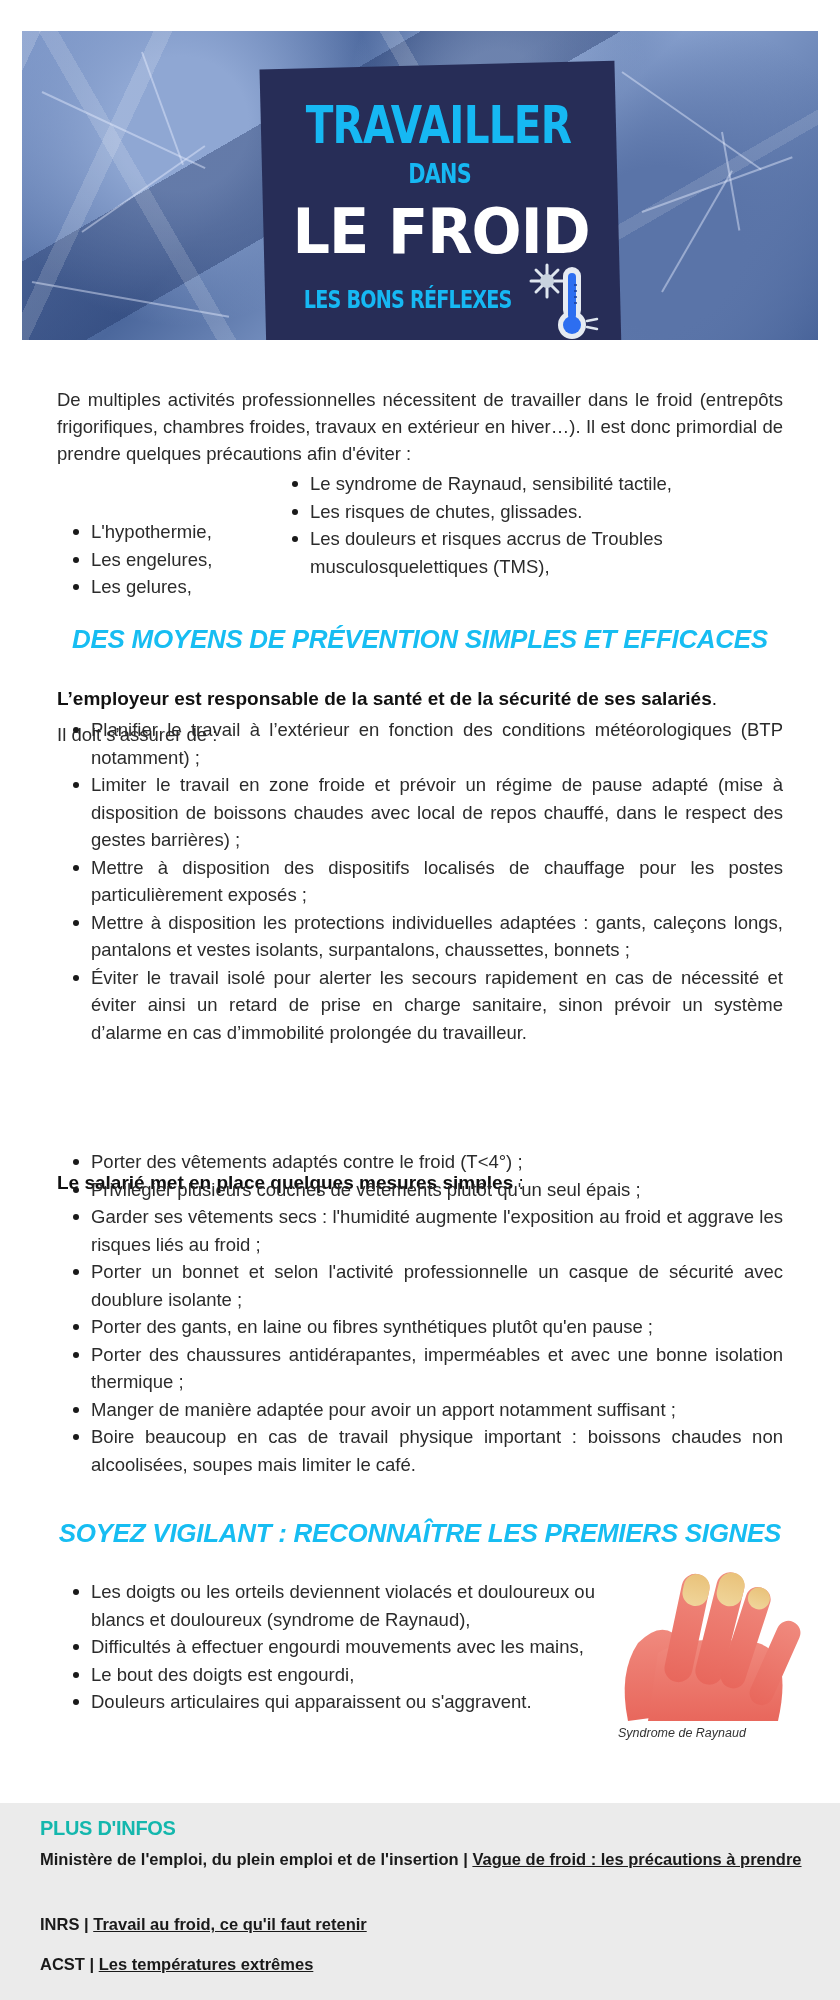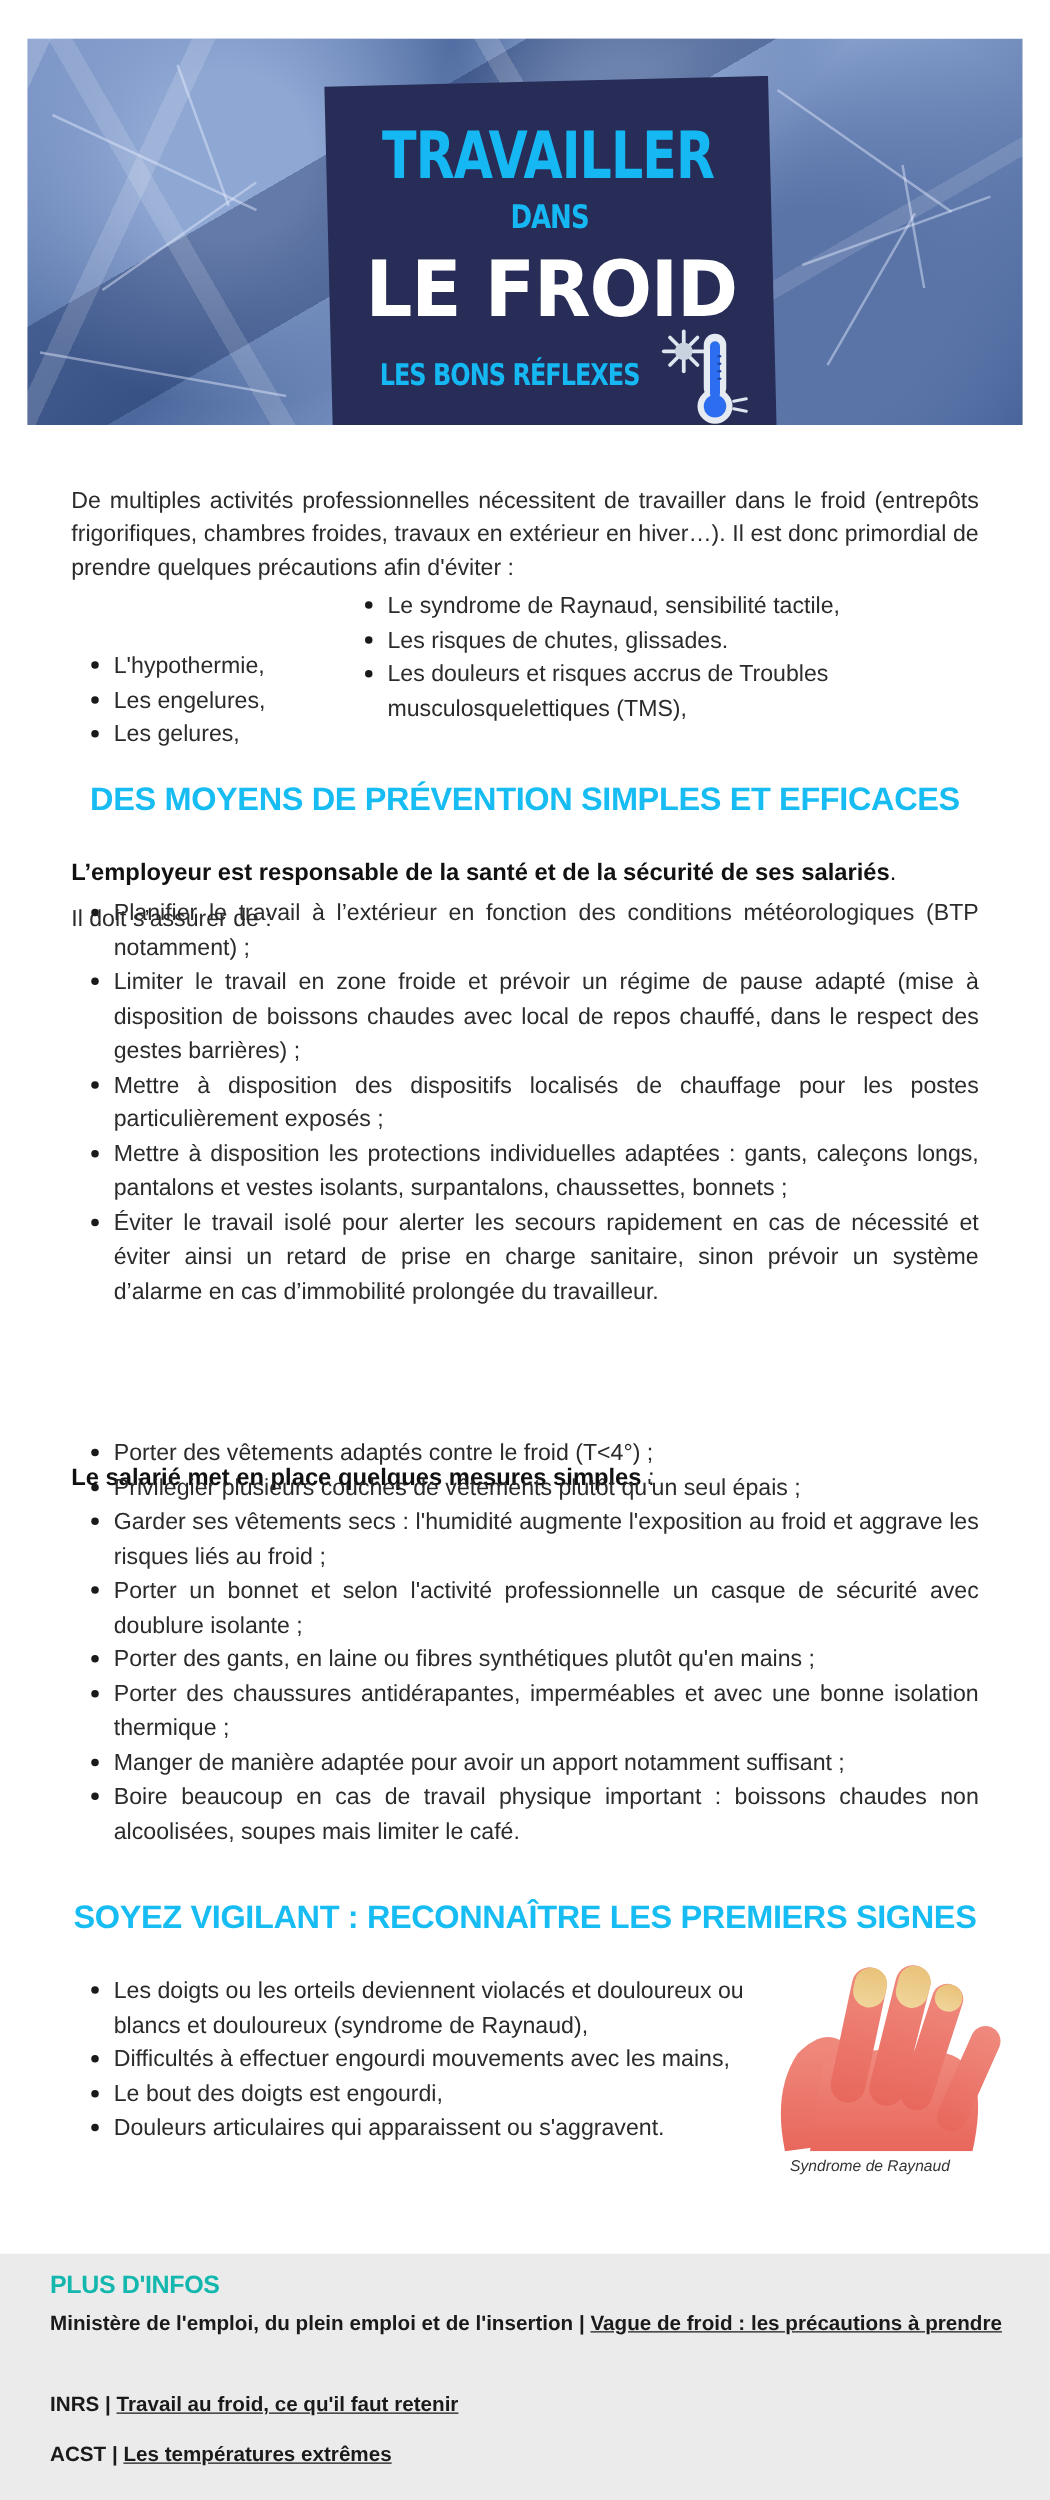--- a/index.html
+++ b/index.html
@@ -85,20 +85,21 @@
     background: #1a1a1a;
   }
   .h-section {
     position: absolute;
     left: 0; width: 840px;
     text-align: center;
     color: #17bdf2;
     font-weight: bold;
     font-size: 26px;
     letter-spacing: -0.3px;
+    font-style: italic;
   }
   .bold-line {
     font-weight: bold;
     font-size: 19px;
     color: #111;
   }
   .bold-line .tail { font-weight: normal; }
 
   
   #intro { top: 386px; }
@@ -114,21 +115,21 @@
   #employee-list { top: 1148px; }
 
   #h2 { top: 1518px; }
   #signs { top: 1578px; left: 57px; width: 570px; }
   #signs .lead { font-weight: bold; font-size: 19px; color: #111; line-height: 28px; }
   #signs ul.bul li { text-align: left; }
 
   .hand-fig { position: absolute; left: 618px; top: 1563px; width: 190px; height: 158px; }
   .hand-caption {
     position: absolute; left: 618px; top: 1726px; width: 156px;
-    text-align: center; font-style: italic; font-size: 12.5px; color: #333;
+    font-style: italic; font-size: 12.5px; color: #333;
   }
 
   
   .footer {
     position: absolute;
     left: 0; top: 1803px;
     width: 840px; height: 197px;
     background: #ebebeb;
   }
   .footer-title {
@@ -221,21 +222,21 @@
 </ul>
 
 <div class="content bold-line" id="employee-lead">
   <span>Le salarié met en place quelques mesures simples</span><span class="tail"> :</span>
 </div>
 <ul class="content bul" id="employee-list">
   <li>Porter des vêtements adaptés contre le froid (T&lt;4°) ;</li>
   <li>Privilégier plusieurs couches de vêtements plutôt qu'un seul épais ;</li>
   <li>Garder ses vêtements secs : l'humidité augmente l'exposition au froid et aggrave les risques liés au froid ;</li>
   <li>Porter un bonnet et selon l'activité professionnelle un casque de sécurité avec doublure isolante ;</li>
-  <li>Porter des gants, en laine ou fibres synthétiques plutôt qu'en mains ;</li>
+  <li>Porter des gants, en laine ou fibres synthétiques plutôt qu'en pause ;</li>
   <li>Porter des chaussures antidérapantes, imperméables et avec une bonne isolation thermique ;</li>
   <li>Manger de manière adaptée pour avoir un apport notamment suffisant ;</li>
   <li>Boire beaucoup en cas de travail physique important : boissons chaudes non alcoolisées, soupes mais limiter le café.</li>
 </ul>
 
 <h2 class="h-section" id="h2">SOYEZ VIGILANT : RECONNAÎTRE LES PREMIERS SIGNES</h2>
 
 <div class="content" id="signs">
   <ul class="bul">
     <li>Les doigts ou les orteils deviennent violacés et douloureux ou blancs et douloureux (syndrome de Raynaud),</li>

